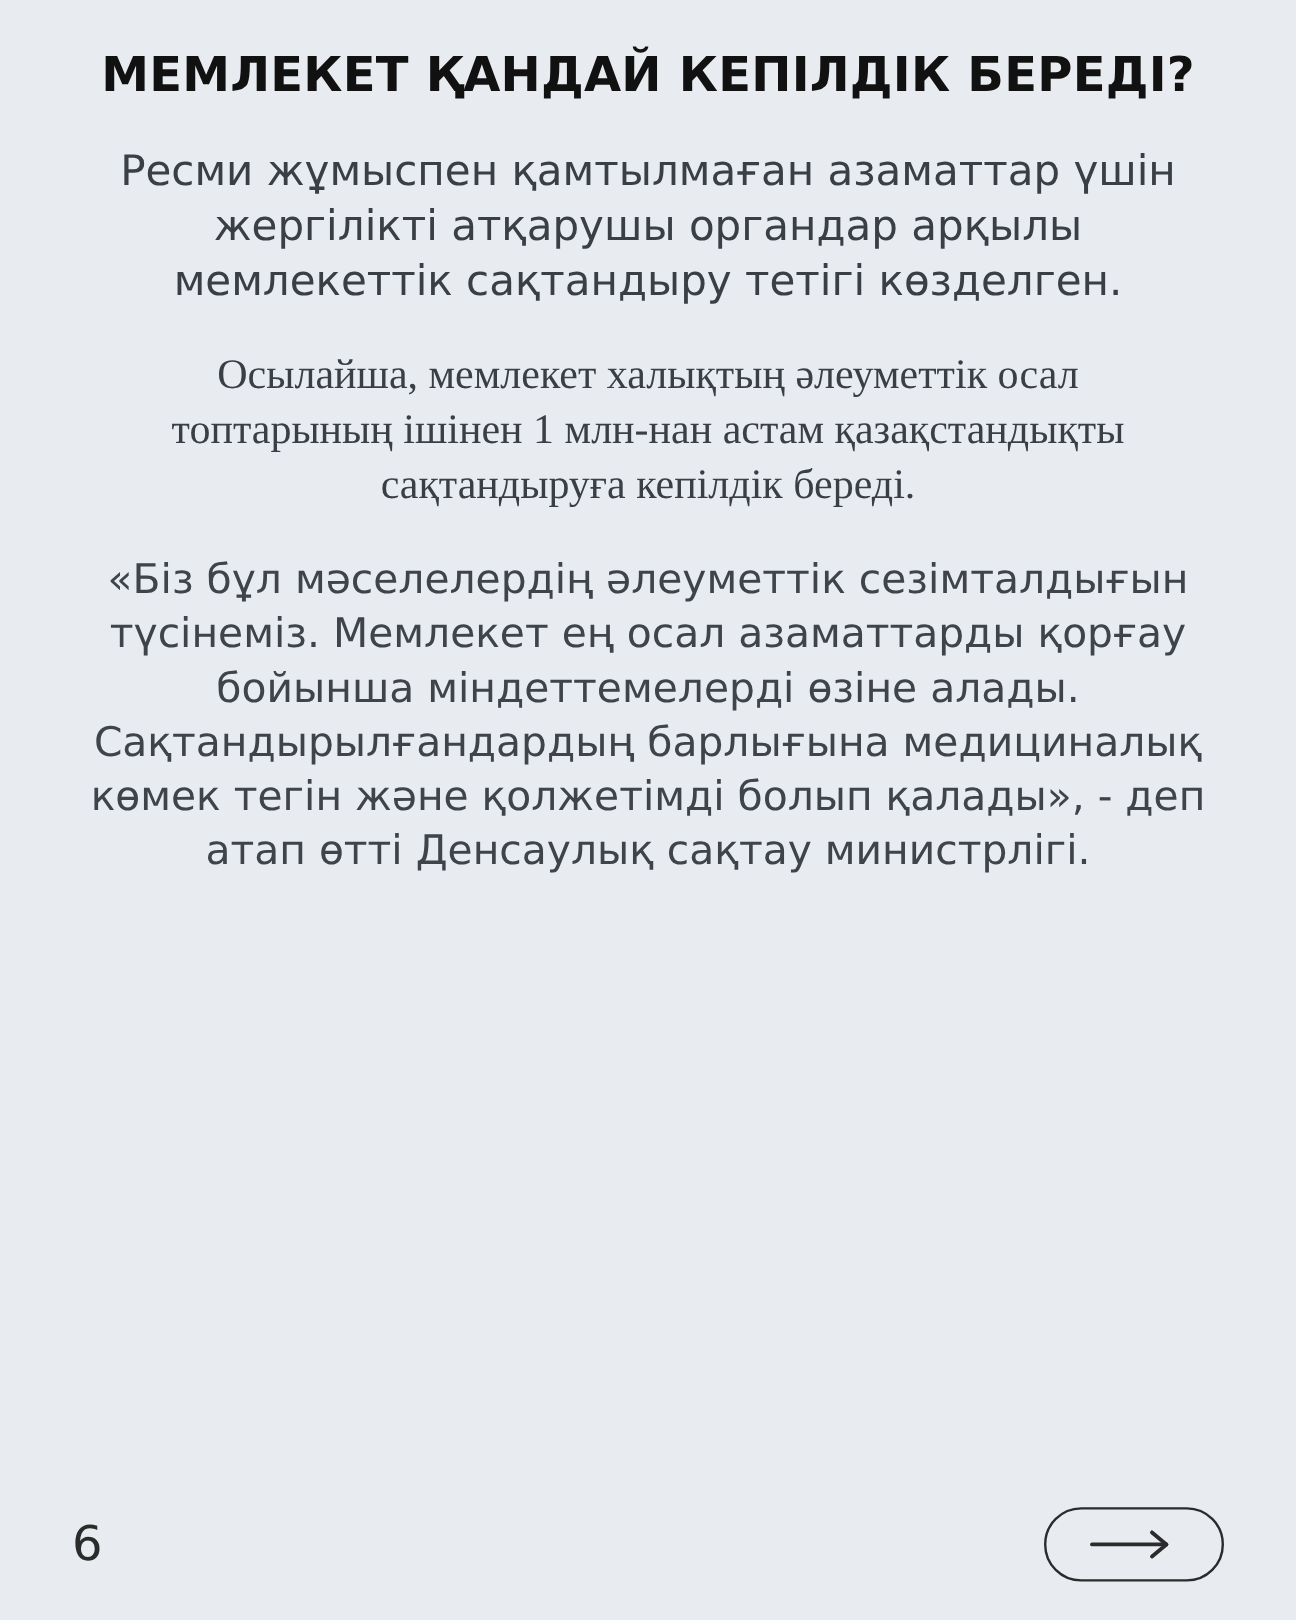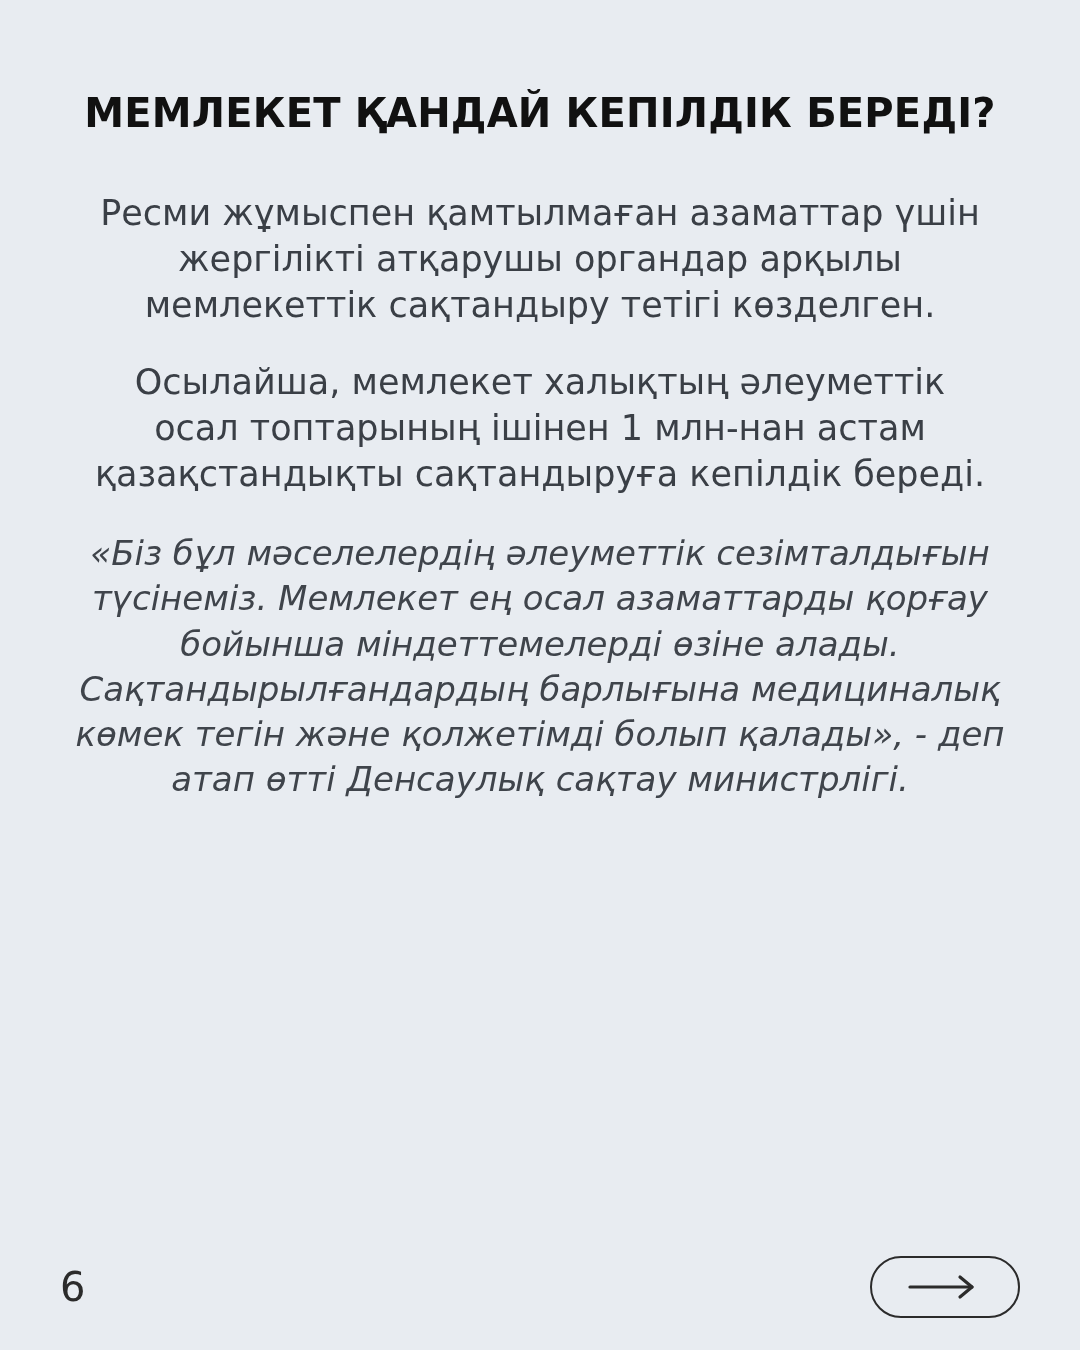--- a/index.html
+++ b/index.html
@@ -12,48 +12,47 @@
     background: #e8ecf1;
     font-family: "DejaVu Sans", sans-serif;
     color: #2b2b2b;
     position: relative;
     overflow: hidden;
   }
   .slide {
     box-sizing: border-box;
     width: 1080px;
     height: 1077px;
-    padding: 78px 55px 40px 55px;
+    padding: 28px 55px 40px 55px;
     display: flex;
     flex-direction: column;
   }
   .title {
     font-size: 40px;
     font-weight: bold;
     text-align: center;
     letter-spacing: 0.2px;
     color: #111111;
     margin: 12px 0 34px 0;
     line-height: 1.15;
   }
   .para {
     font-size: 35px;
     line-height: 1.32;
     text-align: center;
     color: #3a3f46;
     margin: 0 0 30px 0;
   }
-  .para.p1 { padding: 0 12px; margin-top: 20px; }
-  .para.p2 { padding: 0 38px; }
+  .para.p1 { padding: 0 12px; }
+  .para.p2 { padding: 0 38px; font-family: Liberation Serif, serif; }
   .para.p3 { padding: 0 8px; }
   .quote {
     font-size: 34px;
     line-height: 1.33;
     text-align: center;
-    font-style: italic;
     color: #3f444b;
     margin: 4px 0 0 0;
     padding: 0 2px;
   }
   .footer {
     position: absolute;
     left: 0;
     right: 0;
     bottom: 28px;
     height: 70px;

